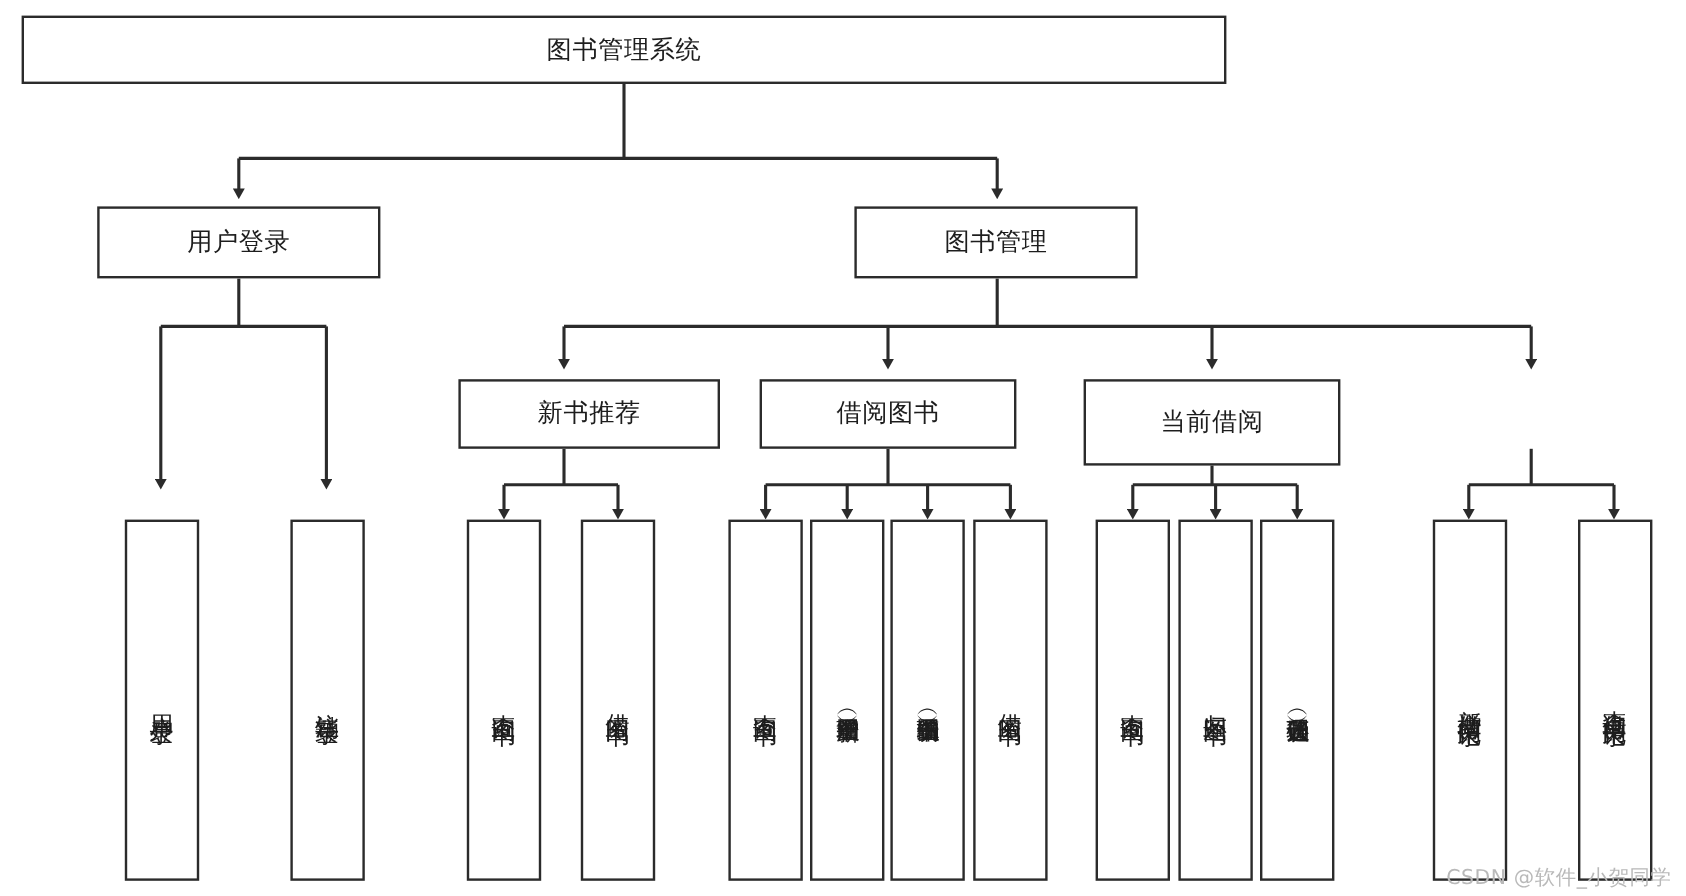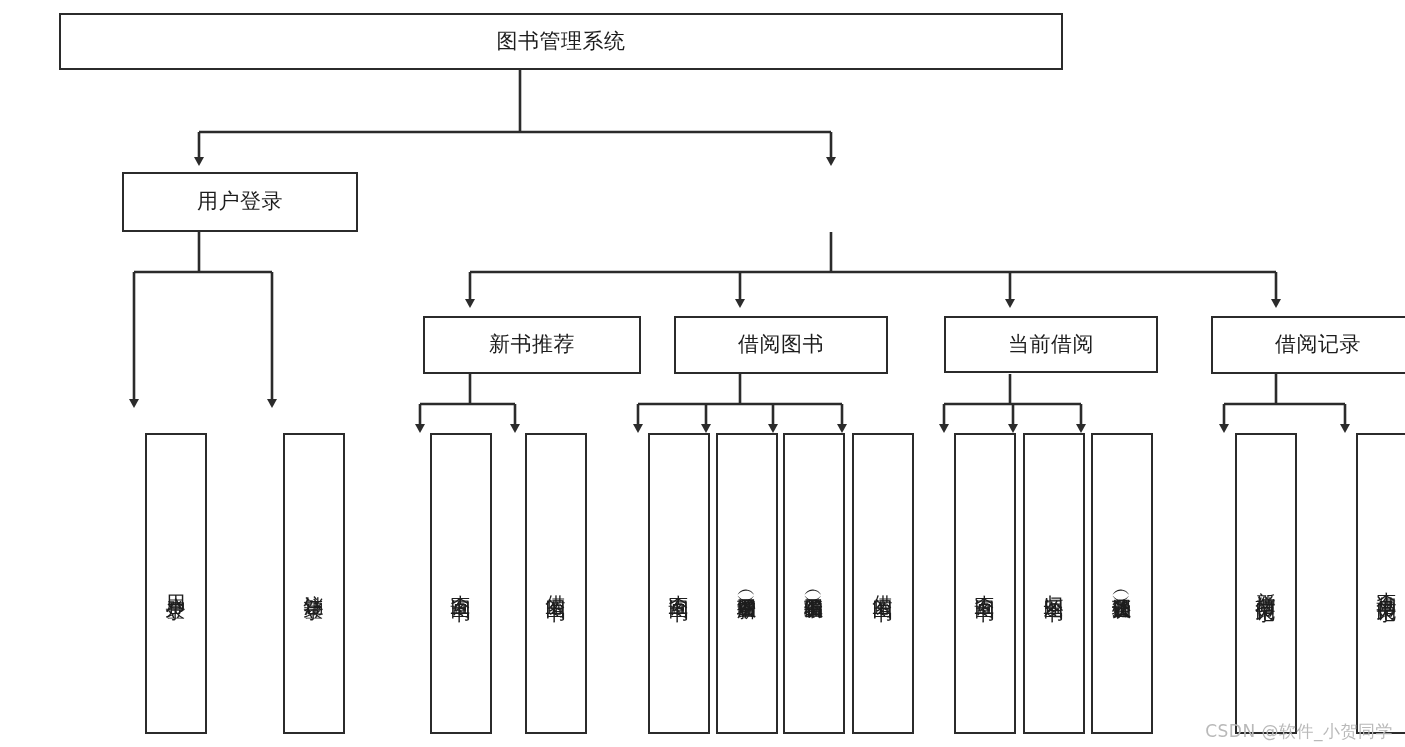--- a/index.html
+++ b/index.html
@@ -30,21 +30,20 @@
   }
   .node {
     position: absolute;
     box-sizing: border-box;
     border: 2.5px solid #2b2b2b;
     background: #ffffff;
     display: flex;
     align-items: center;
     justify-content: center;
     overflow: hidden;
-    margin-left: 41px;
   }
   .node .label {
     font-size: 21px;
     line-height: 1.12;
     color: #1d1d1d;
     letter-spacing: 0.5px;
     white-space: nowrap;
   }
   .node.vertical .label {
     writing-mode: vertical-rl;
@@ -124,32 +123,32 @@
     </g>
   </svg>
 
   <div class="node" style="left:18px; top:13px; width:1004px; height:57px;">
     <span class="label">图书管理系统</span>
   </div>
 
   <div class="node" style="left:81px; top:172px; width:236px; height:60px;">
     <span class="label">用户登录</span>
   </div>
+  <div class="node" style="left:712px; top:172px; width:236px; height:60px;">
+    <span class="label">图书管理</span>
+  </div>
 
   <div class="node" style="left:382px; top:316px; width:218px; height:58px;">
     <span class="label">新书推荐</span>
   </div>
   <div class="node" style="left:633px; top:316px; width:214px; height:58px;">
     <span class="label">借阅图书</span>
   </div>
-  <div class="node" style="left:903px; top:316px; width:214px; height:57px;">
+  <div class="node" style="left:903px; top:316px; width:214px; height:72px;">
     <span class="label">当前借阅</span>
-  </div>
-  <div class="node" style="left:1170px; top:316px; width:214px; height:58px;">
-    <span class="label">借阅记录</span>
   </div>
 
   <div class="node vertical" style="left:104px; top:433px; width:62px; height:301px;">
     <span class="label">用户登录</span>
   </div>
   <div class="node vertical" style="left:242px; top:433px; width:62px; height:301px;">
     <span class="label">注销登录</span>
   </div>
 
   <div class="node vertical" style="left:389px; top:433px; width:62px; height:301px;">

